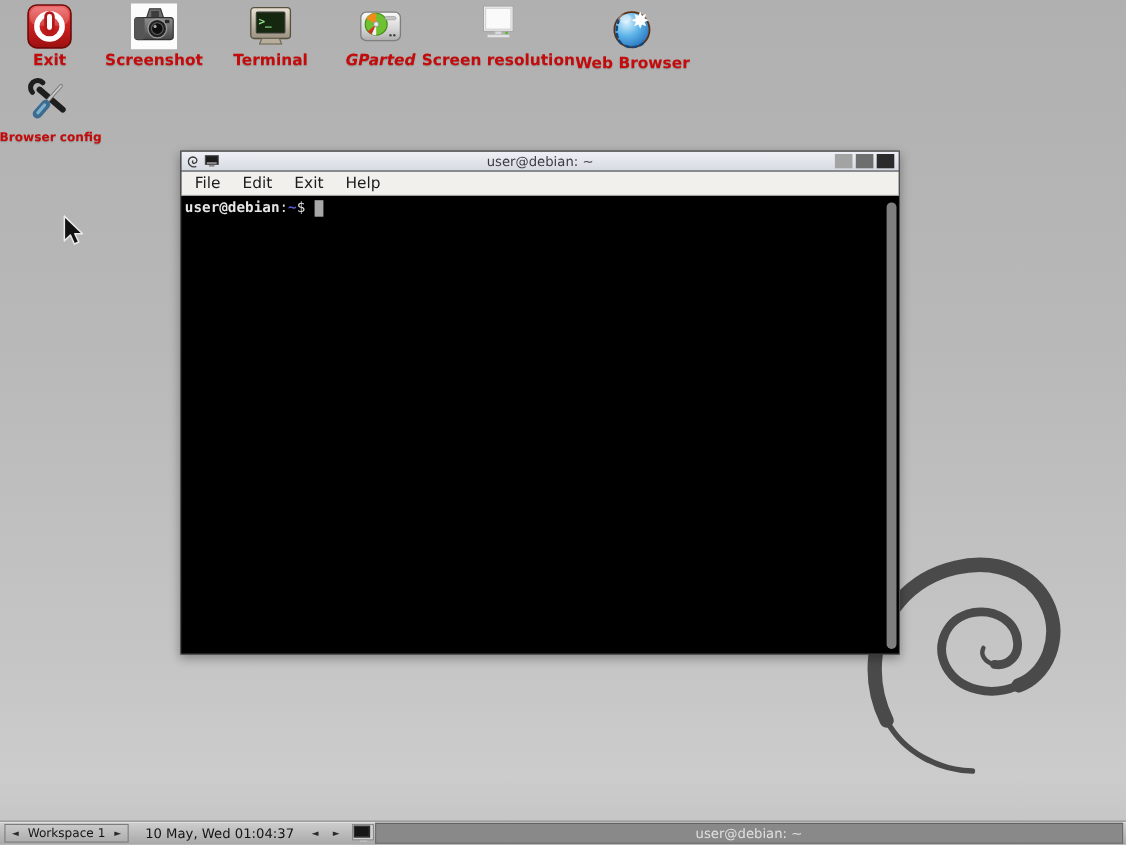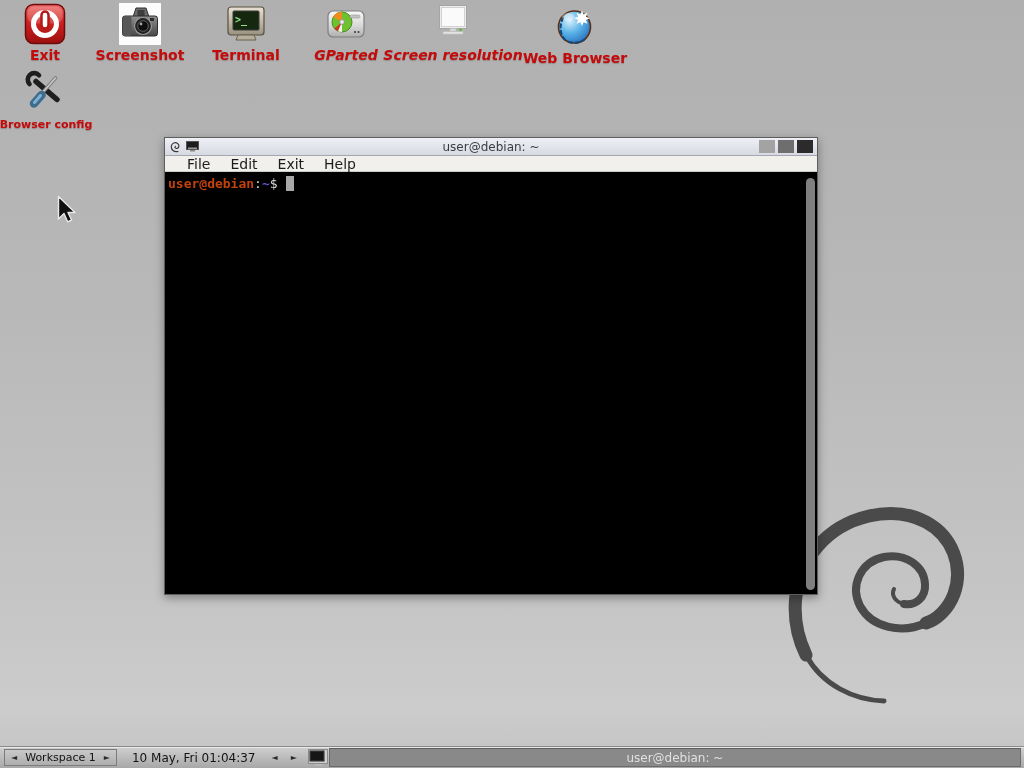--- a/index.html
+++ b/index.html
@@ -30,29 +30,29 @@
               padding:0 4px; position:relative; flex:0 0 auto; }
   .tb-icons { display:flex; gap:5px; align-items:center; z-index:1; }
   .tb-title { position:absolute; left:0; right:0; text-align:center;
               font-size:12px; color:#3b3b43; }
   .tb-buttons { margin-left:auto; display:flex; gap:3px; z-index:1; }
   .tb-btn { width:16px; height:13px; }
   .tb-btn.min { background:#a3a3a3; }
   .tb-btn.max { background:#6e6e6e; }
   .tb-btn.close { background:#2b2b2b; }
 
-  .menubar { height:16px; background:#f1f0ed; border-bottom:1px solid #cccccc;
-             display:flex; align-items:center; padding-left:12px; flex:0 0 auto; }
+  .menubar { height:22px; background:#f1f0ed; border-bottom:1px solid #cccccc;
+             display:flex; align-items:center; padding-left:2px; flex:0 0 auto; }
   .menu-item { font-size:14px; color:#1c1c1c; padding:3px 10px; }
 
   .term { flex:1; background:#000; position:relative;
           font-family:"DejaVu Sans Mono", monospace; font-size:13px;
           padding:4px 3px; }
   .prompt-line { white-space:pre; font-weight:bold; }
-  .p-user { color:#c2410c; }
+  .p-user { color:#e5e5e5; }
   .p-plain { color:#dcdcdc; font-weight:normal; }
   .p-cwd { color:#5a5ad2; }
   .term-cursor { display:inline-block; width:8px; height:15px; background:#a8a8a8;
                  vertical-align:text-bottom; margin-left:1px; }
   .scrollbar { position:absolute; top:6px; bottom:4px; right:2px; width:9px; }
   .scroll-thumb { width:100%; height:100%; background:#7f7f7f; border-radius:5px; }
 
   
   .mouse-cursor { position:absolute; left:57px; top:195px; pointer-events:none; }
 
@@ -156,21 +156,21 @@
     <path d="M 17 19 L 9.5 25.5 A 10 10 0 0 0 13 28.2 Z" fill="#d23323"></path>
     <path d="M 17 19 L 13 28.2 A 10 10 0 0 0 17 29 Z" fill="#f2f2f2"></path>
     <circle cx="17" cy="19" r="2.4" fill="#e8e8e8" stroke="#888" stroke-width="0.8"></circle>
     <circle cx="30" cy="29" r="1.1" fill="#444"></circle>
     <circle cx="33.5" cy="29" r="1.1" fill="#444"></circle>
     <rect x="25" y="12" width="10" height="3" rx="1.5" fill="#c4c4c4" stroke="#999" stroke-width="0.6"></rect>
   </svg>
   <div class="di-label">GParted</div>
 </div>
 
-<div class="desktop-icon" style="left:387px; top:3px;font-style:italic;">
+<div class="desktop-icon" style="left:387px; top:3px;">
   <svg width="42" height="42" viewBox="0 0 42 42">
     <rect x="7.5" y="2.5" width="27" height="23" fill="#ececec" stroke="#a5a5a5" stroke-width="1"></rect>
     <rect x="9.5" y="4.5" width="23" height="19" fill="#fafafa" stroke="#d2d2d2" stroke-width="1"></rect>
     <rect x="18" y="25.5" width="6" height="3" fill="#d9d9d9" stroke="#bcbcbc" stroke-width="0.7"></rect>
     <rect x="11" y="28.5" width="20" height="2.6" fill="#e3e3e3" stroke="#bcbcbc" stroke-width="0.7"></rect>
     <circle cx="28.5" cy="27" r="1.2" fill="#45c018"></circle>
   </svg>
   <div class="di-label">Screen resolution</div>
 </div>
 
@@ -244,21 +244,21 @@
     <path d="M 1.5 1.5 L 1.5 24 L 7 18.6 L 10.6 26.8 L 14.6 25 L 11 17.5 L 18 17.5 Z" fill="#111111" stroke="#e9e9e9" stroke-width="1.4" stroke-linejoin="round"></path>
   </svg>
 </div>
 
 <div class="taskbar">
   <div class="pager">
     <span class="tb-arrow">◄</span>
     <span class="pager-label">Workspace 1</span>
     <span class="tb-arrow">►</span>
   </div>
-  <div class="clock">10 May, Fri 01:04:37</div>
+  <div class="clock">10 May, Wed 01:04:37</div>
   <div class="nav-arrows">
     <span class="tb-arrow">◄</span>
     <span class="tb-arrow">►</span>
   </div>
   <div class="desktop-btn">
     <svg width="21" height="17" viewBox="0 0 21 17">
       <rect x="0.5" y="0.5" width="19" height="14" fill="#cfcfcf" stroke="#8a8a8a" stroke-width="1"></rect>
       <rect x="1.5" y="1.5" width="15" height="11" fill="#242424"></rect>
       <rect x="2.5" y="2.5" width="13" height="9" fill="#161616" stroke="#3a3a3a" stroke-width="0.6"></rect>
       <rect x="7" y="15" width="7" height="1.6" fill="#bdbdbd"></rect>

